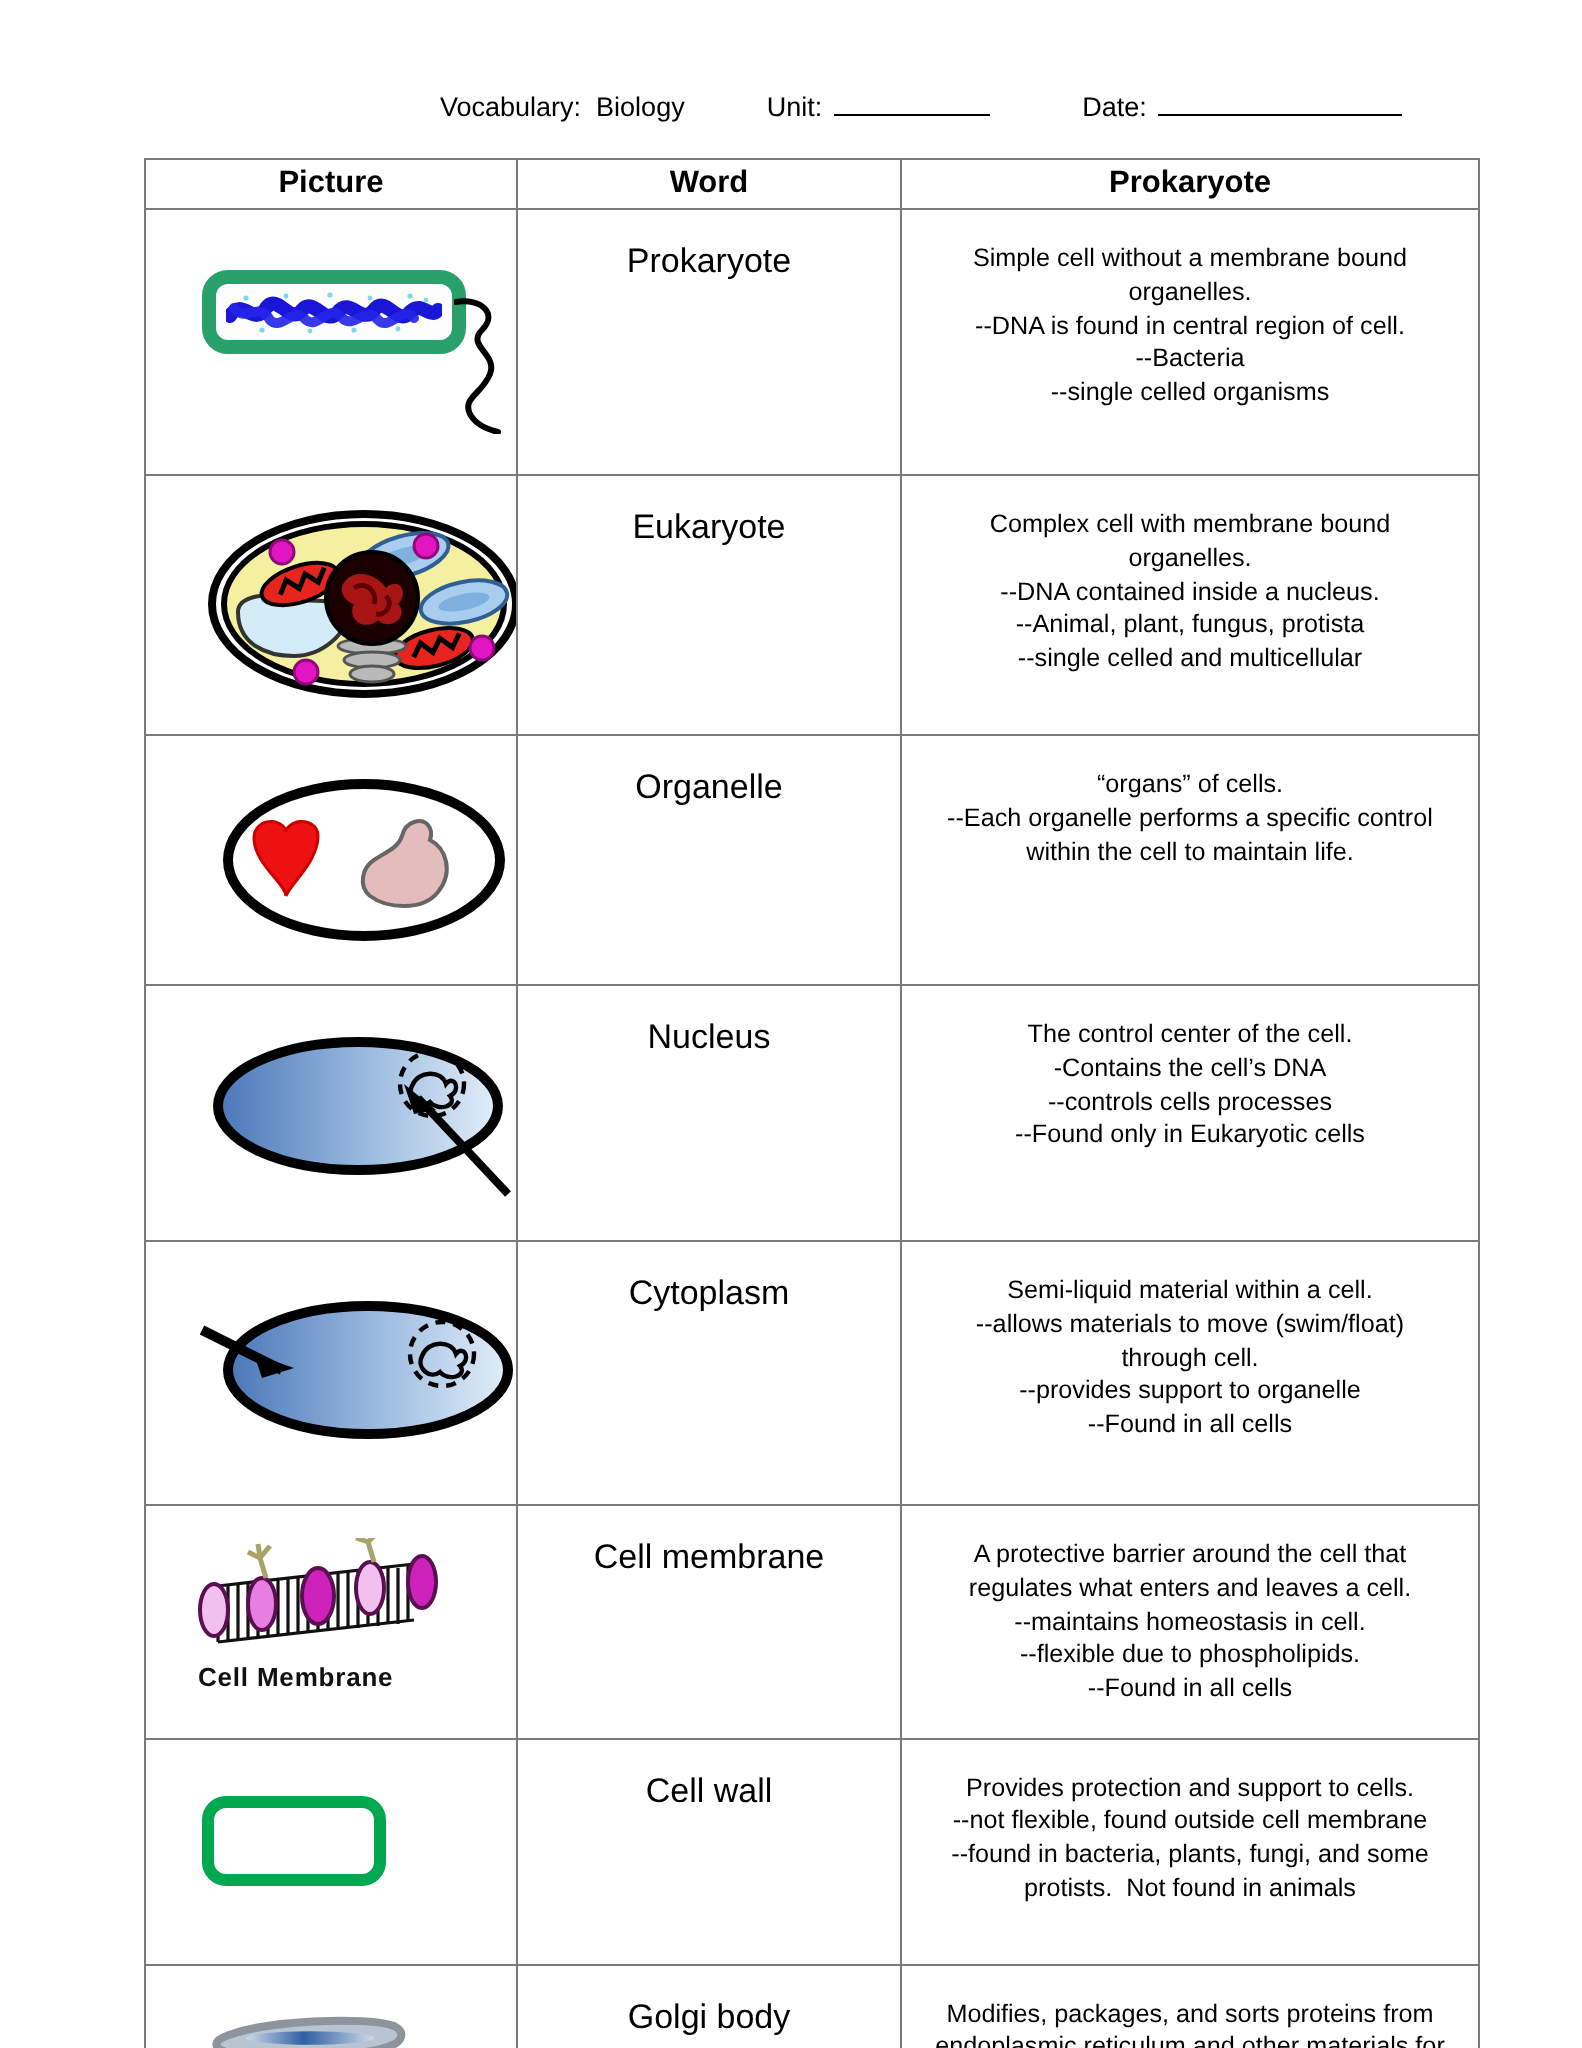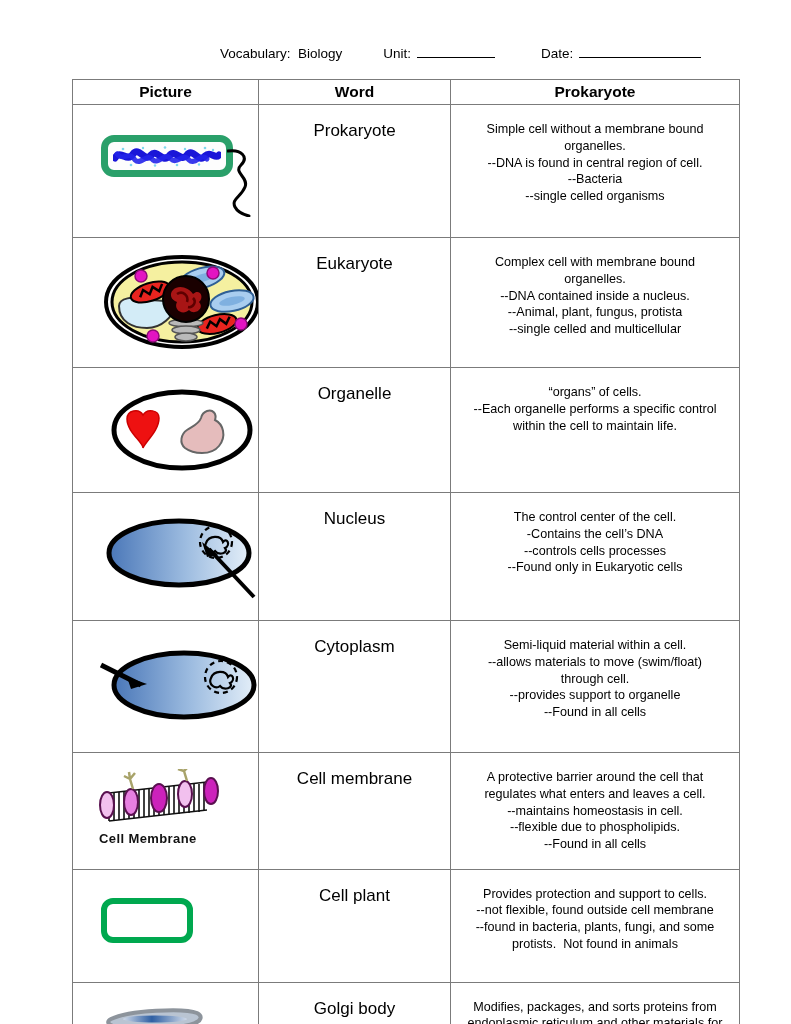--- a/index.html
+++ b/index.html
@@ -437,21 +437,21 @@
         </td>
       </tr>
 
 
       <tr class="r-cellwall">
         <td class="cell-pic">
           <div class="wall">
             <div class="wall-box"></div>
           </div>
         </td>
-        <td class="cell-word">Cell plant</td>
+        <td class="cell-word">Cell wall</td>
         <td class="cell-def">
           <div>Provides protection and support to cells.
 --not flexible, found outside cell membrane
 --found in bacteria, plants, fungi, and some protists.  Not found in animals</div>
         </td>
       </tr>
 
       <tr class="r-golgi">
         <td class="cell-pic">
           <div class="gol">

